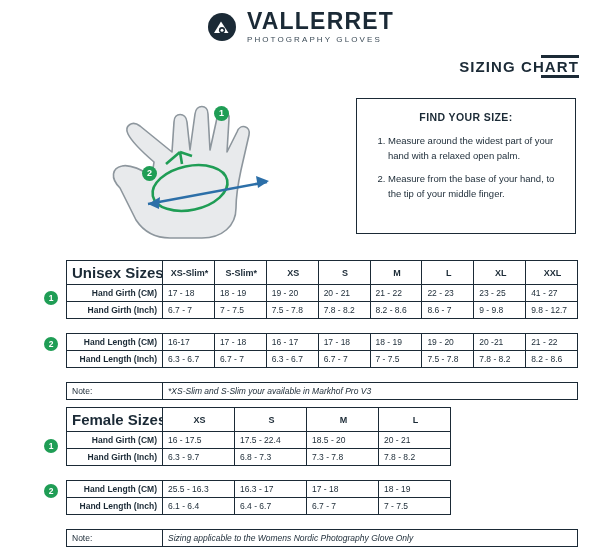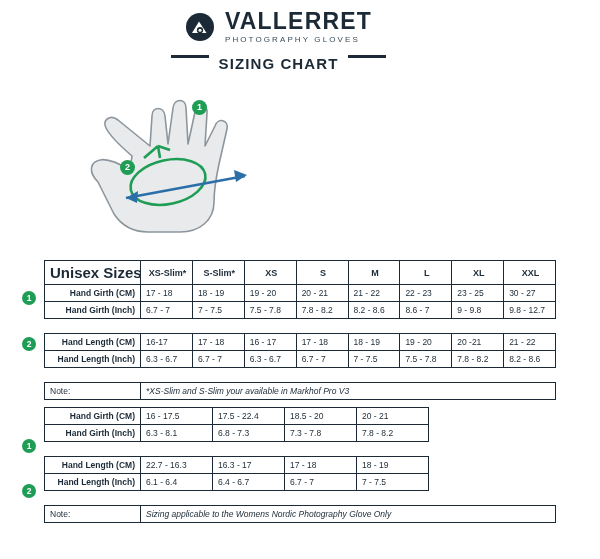--- a/index.html
+++ b/index.html
@@ -12,20 +12,21 @@
     background: #ffffff;
     font-family: "Liberation Sans", sans-serif;
     color: #1b2a36;
     overflow: hidden;
     position: relative;
   }
   .page {
     position: relative;
     width: 557px;
     height: 559px;
+    margin-left: 22px;
   }
 
   
   .header {
     text-align: center;
     padding-top: 10px;
   }
   .brand-row {
     display: flex;
     align-items: center;
@@ -50,24 +51,24 @@
     color: #1b2a36;
   }
   .brand-sub {
     font-size: 8px;
     letter-spacing: 2.1px;
     color: #3c4b57;
     margin-top: 3px;
   }
   .chart-title-row {
     display: flex;
-    align-items: flex-start;
+    align-items: flex-end;
     justify-content: center;
-    gap: 10px;
     margin-top: 11px;
+    flex-direction: column;
   }
   .rule {
     width: 38px;
     height: 3px;
     background: #1b2a36;
   }
   .chart-title {
     font-size: 15px;
     font-weight: bold;
     letter-spacing: 1.1px;
@@ -264,20 +265,27 @@
           <line x1="86" y1="112" x2="205" y2="90"></line>
         </g>
         <polygon points="86,112 98,105 97,117" fill="#2c6fa8"></polygon>
         <polygon points="207,89 194,84 196,96" fill="#2c6fa8"></polygon>
       </svg>
     </span>
 
     <span class="badge badge-hand-1">1</span>
     <span class="badge badge-hand-2">2</span>
 
+    <div class="find-box">
+      <div class="find-title">FIND YOUR SIZE:</div>
+      <ol class="find-list">
+        <li>Measure around the widest part of your hand with a relaxed open palm.</li>
+        <li>Measure from the base of your hand, to the tip of your middle finger.</li>
+      </ol>
+    </div>
   </div>
 
   <div class="table-wrap unisex-wrap">
     <table class="size">
       <colgroup>
         <col style="width:96px">
         <col span="8">
       </colgroup>
       <tbody>
           <tr>
@@ -293,21 +301,21 @@
       </tr>
       <tr>
         <th class="row-head">Hand Girth (CM)</th>
         <td>17 - 18</td>
         <td>18 - 19</td>
         <td>19 - 20</td>
         <td>20 - 21</td>
         <td>21 - 22</td>
         <td>22 - 23</td>
         <td>23 - 25</td>
-        <td>30 - 27</td>
+        <td>41 - 27</td>
       </tr>
       <tr>
         <th class="row-head">Hand Girth (Inch)</th>
         <td>6.7 - 7</td>
         <td>7 - 7.5</td>
         <td>7.5 - 7.8</td>
         <td>7.8 - 8.2</td>
         <td>8.2 - 8.6</td>
         <td>8.6 - 7</td>
         <td>9 - 9.8</td>
@@ -350,42 +358,50 @@
   </div>
 
   <div class="table-wrap female-wrap">
     <table class="size">
       <colgroup>
         <col style="width:96px">
         <col span="4" style="width:72px">
         <col>
       </colgroup>
       <tbody>
+          <tr>
+        <th class="corner">Female Sizes</th>
+        <th class="col-head">XS</th>
+        <th class="col-head">S</th>
+        <th class="col-head">M</th>
+        <th class="col-head">L</th>
+        <td class="blank-cell"></td>
+      </tr>
       <tr>
         <th class="row-head">Hand Girth (CM)</th>
         <td>16 - 17.5</td>
         <td>17.5 - 22.4</td>
         <td>18.5 - 20</td>
         <td>20 - 21</td>
         <td class="blank-cell"></td>
       </tr>
       <tr>
         <th class="row-head">Hand Girth (Inch)</th>
-        <td>6.3 - 8.1</td>
+        <td>6.3 - 9.7</td>
         <td>6.8 - 7.3</td>
         <td>7.3 - 7.8</td>
         <td>7.8 - 8.2</td>
         <td class="blank-cell"></td>
       </tr>
       <tr class="gap-row">
         <td colspan="6"></td>
       </tr>
       <tr>
         <th class="row-head">Hand Length (CM)</th>
-        <td>22.7 - 16.3</td>
+        <td>25.5 - 16.3</td>
         <td>16.3 - 17</td>
         <td>17 - 18</td>
         <td>18 - 19</td>
         <td class="blank-cell"></td>
       </tr>
       <tr>
         <th class="row-head">Hand Length (Inch)</th>
         <td>6.1 - 6.4</td>
         <td>6.4 - 6.7</td>
         <td>6.7 - 7</td>

